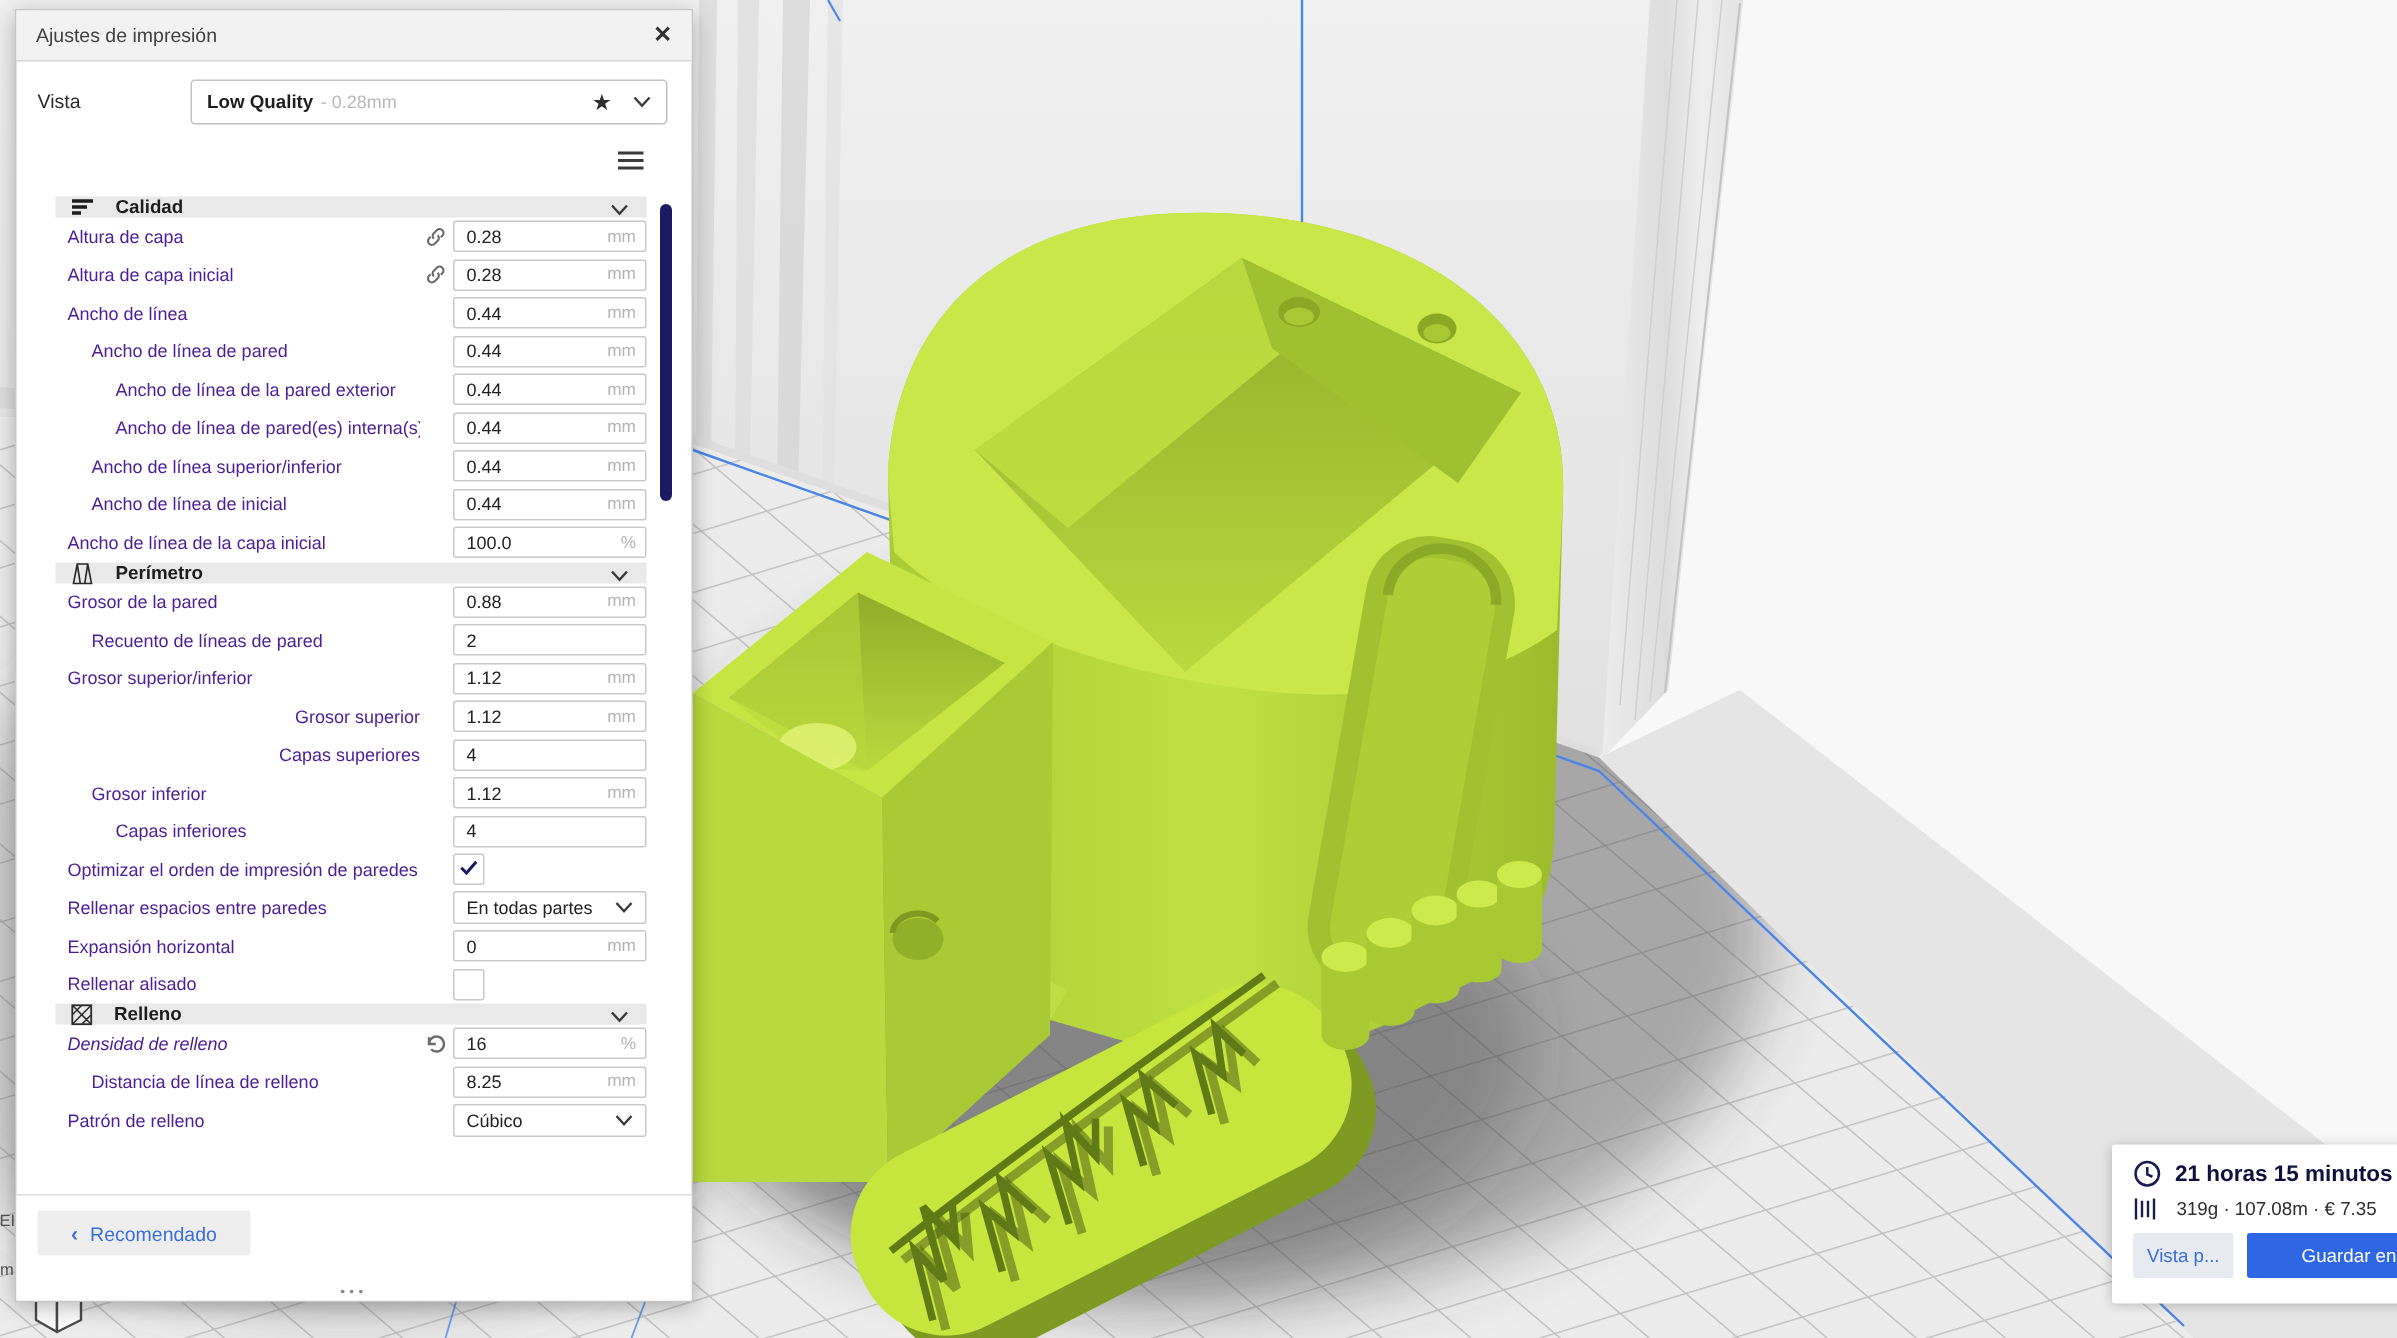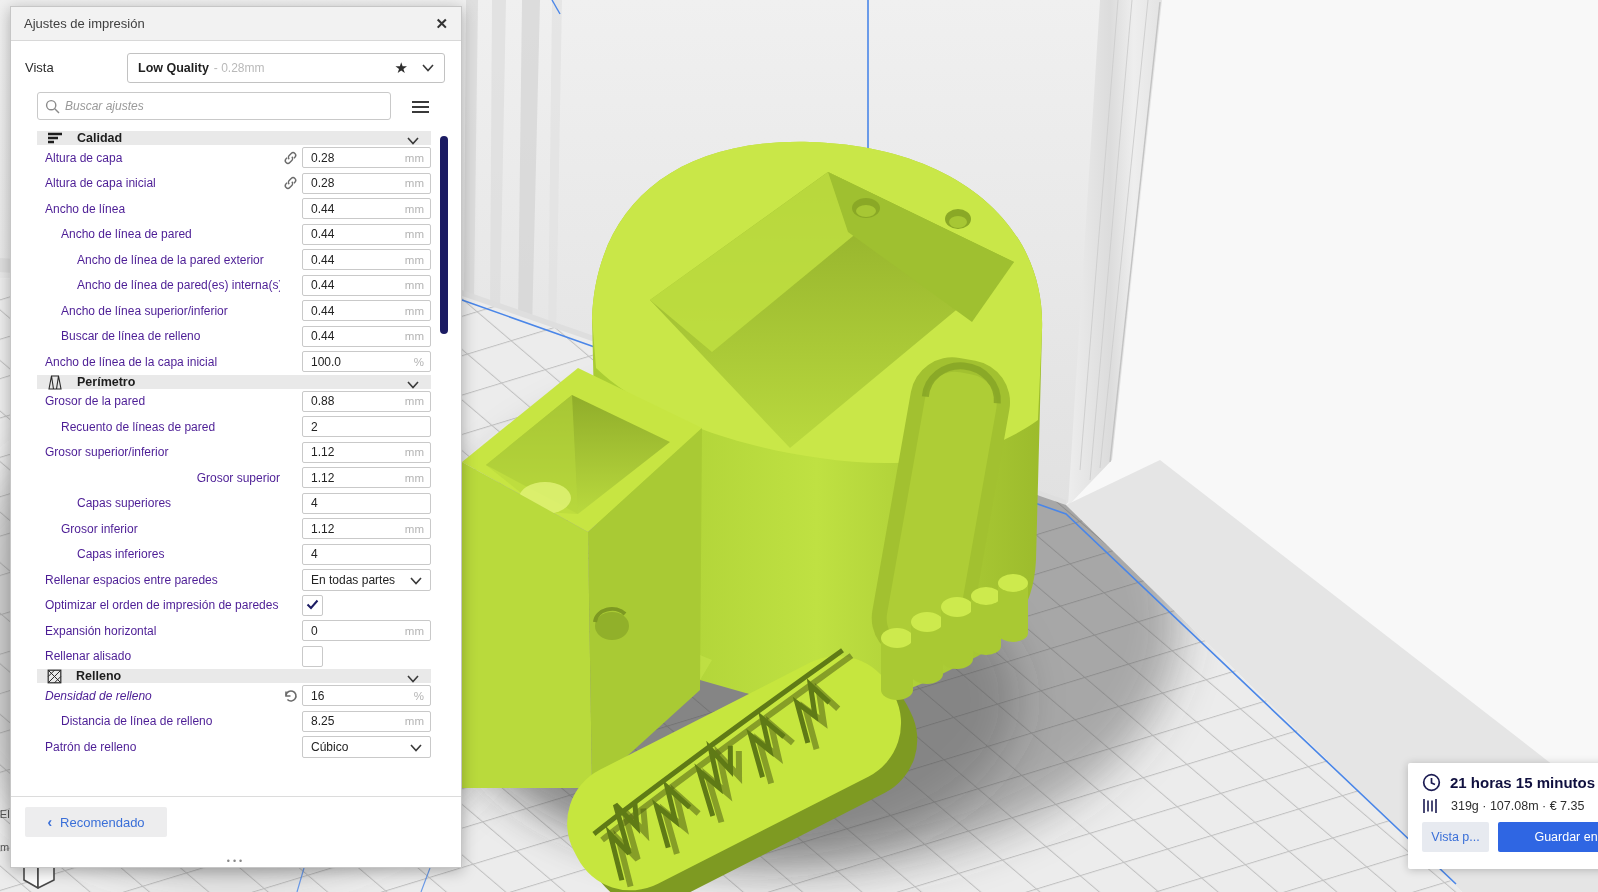--- a/index.html
+++ b/index.html
@@ -262,27 +262,20 @@
       <span class="profile-suffix">- 0.28mm</span>
       <span class="profile-spacer"></span>
       <span class="star">★</span>
       <svg width="12" height="8" viewBox="0 0 12 8">
         <polyline points="1,1 6,6.5 11,1" fill="none" stroke="#3a3a3a" stroke-width="1.6"></polyline>
       </svg>
     </div>
   </div>
 
   <div class="search-row">
-    <div class="search-box">
-      <svg width="15" height="15" viewBox="0 0 15 15">
-        <circle cx="6.2" cy="6.2" r="4.6" fill="none" stroke="#8a8a8a" stroke-width="1.4"></circle>
-        <line x1="9.8" y1="9.8" x2="14" y2="14" stroke="#8a8a8a" stroke-width="1.4"></line>
-      </svg>
-      <span class="search-ph" title="Buscar ajustes">Buscar ajustes</span>
-    </div>
     <div class="menu-icon">
         <i></i>
         <i></i>
         <i></i>
       </div>
   </div>
 
   <div class="settings" id="settings-list">
       <div class="sec-head">
         <span><svg width="16" height="14" viewBox="0 0 16 14">
@@ -365,21 +358,21 @@
         <span class="row-label" style="padding-left: 24px;">Ancho de línea superior/inferior</span>
         <span class="ctrl-slot">
           <span class="affix lead"></span>
           <span class="num-box">
             <span class="num-val">0.44</span>
             <span class="num-unit">mm</span>
           </span>
         </span>
       </div>
       <div class="row">
-        <span class="row-label" style="padding-left: 24px;">Buscar de línea de relleno</span>
+        <span class="row-label" style="padding-left: 24px;">Ancho de línea de inicial</span>
         <span class="ctrl-slot">
           <span class="affix lead"></span>
           <span class="num-box">
             <span class="num-val">0.44</span>
             <span class="num-unit">mm</span>
           </span>
         </span>
       </div>
       <div class="row">
         <span class="row-label" style="padding-left: 8px;">Ancho de línea de la capa inicial</span>
@@ -434,21 +427,21 @@
         <span class="row-label" style="padding-left: 24px; text-align: right;">Grosor superior</span>
         <span class="ctrl-slot">
           <span class="affix lead"></span>
           <span class="num-box">
             <span class="num-val">1.12</span>
             <span class="num-unit">mm</span>
           </span>
         </span>
       </div>
       <div class="row">
-        <span class="row-label" style="padding-left: 40px;">Capas superiores</span>
+        <span class="row-label" style="padding-left: 40px; text-align: right;">Capas superiores</span>
         <span class="ctrl-slot">
           <span class="affix lead"></span>
           <span class="num-box">
             <span class="num-val">4</span>
             <span class="num-unit"></span>
           </span>
         </span>
       </div>
       <div class="row">
         <span class="row-label" style="padding-left: 24px;">Grosor inferior</span>
@@ -461,44 +454,44 @@
         </span>
       </div>
       <div class="row">
         <span class="row-label" style="padding-left: 40px;">Capas inferiores</span>
         <span class="ctrl-slot">
           <span class="affix lead"></span>
           <span class="num-box">
             <span class="num-val">4</span>
             <span class="num-unit"></span>
           </span>
+        </span>
+      </div>
+      <div class="row">
+        <span class="row-label" style="padding-left: 8px;">Optimizar el orden de impresión de paredes</span>
+        <span class="ctrl-slot">
+          <span class="affix lead"></span>
+          <span class="chk">
+            <span><svg width="13" height="11" viewBox="0 0 13 11">
+                <polyline points="1.5,5.5 5,9 11.5,1.5" fill="none" stroke="#1b1b63" stroke-width="2"></polyline>
+              </svg></span>
+          </span>
+          <span style="width: 108px;"></span>
         </span>
       </div>
       <div class="row">
         <span class="row-label" style="padding-left: 8px;">Rellenar espacios entre paredes</span>
         <span class="ctrl-slot">
           <span class="affix lead"></span>
           <span class="sel-box">
             <span class="sel-val">En todas partes</span>
             <span><svg width="12" height="8" viewBox="0 0 12 8">
                 <polyline points="1,1 6,6.5 11,1" fill="none" stroke="#3a3a3a" stroke-width="1.6"></polyline>
               </svg></span>
           </span>
-        </span>
-      </div>
-      <div class="row">
-        <span class="row-label" style="padding-left: 8px;">Optimizar el orden de impresión de paredes</span>
-        <span class="ctrl-slot">
-          <span class="affix lead"></span>
-          <span class="chk">
-            <span><svg width="13" height="11" viewBox="0 0 13 11">
-                <polyline points="1.5,5.5 5,9 11.5,1.5" fill="none" stroke="#1b1b63" stroke-width="2"></polyline>
-              </svg></span>
-          </span>
-          <span style="width: 108px;"></span>
         </span>
       </div>
       <div class="row">
         <span class="row-label" style="padding-left: 8px;">Expansión horizontal</span>
         <span class="ctrl-slot">
           <span class="affix lead"></span>
           <span class="num-box">
             <span class="num-val">0</span>
             <span class="num-unit">mm</span>
           </span>

